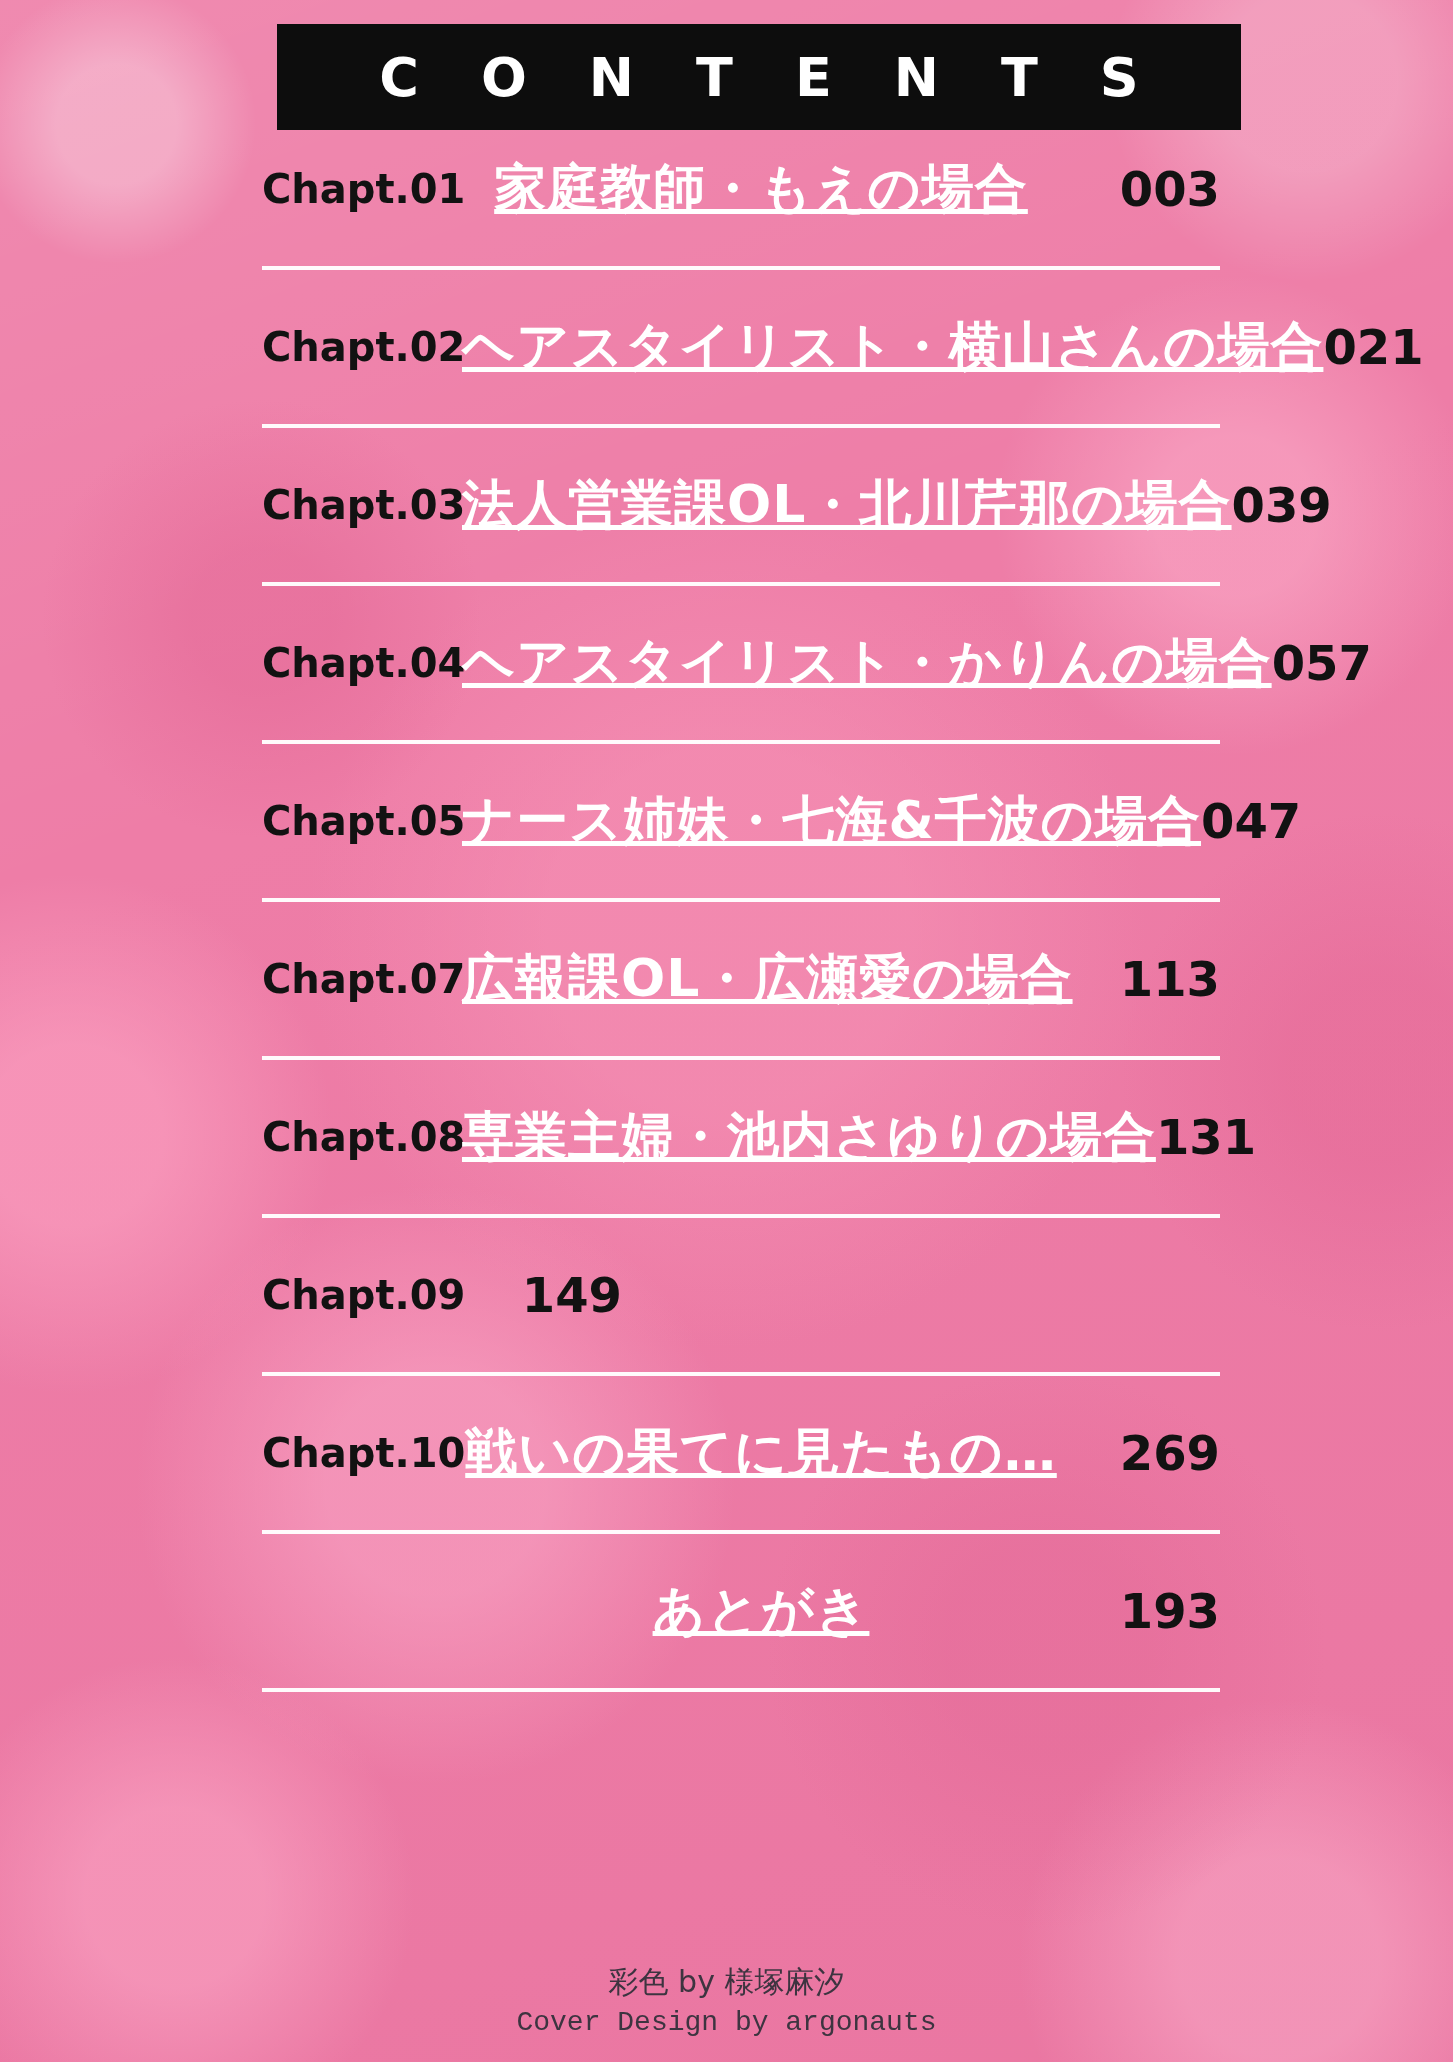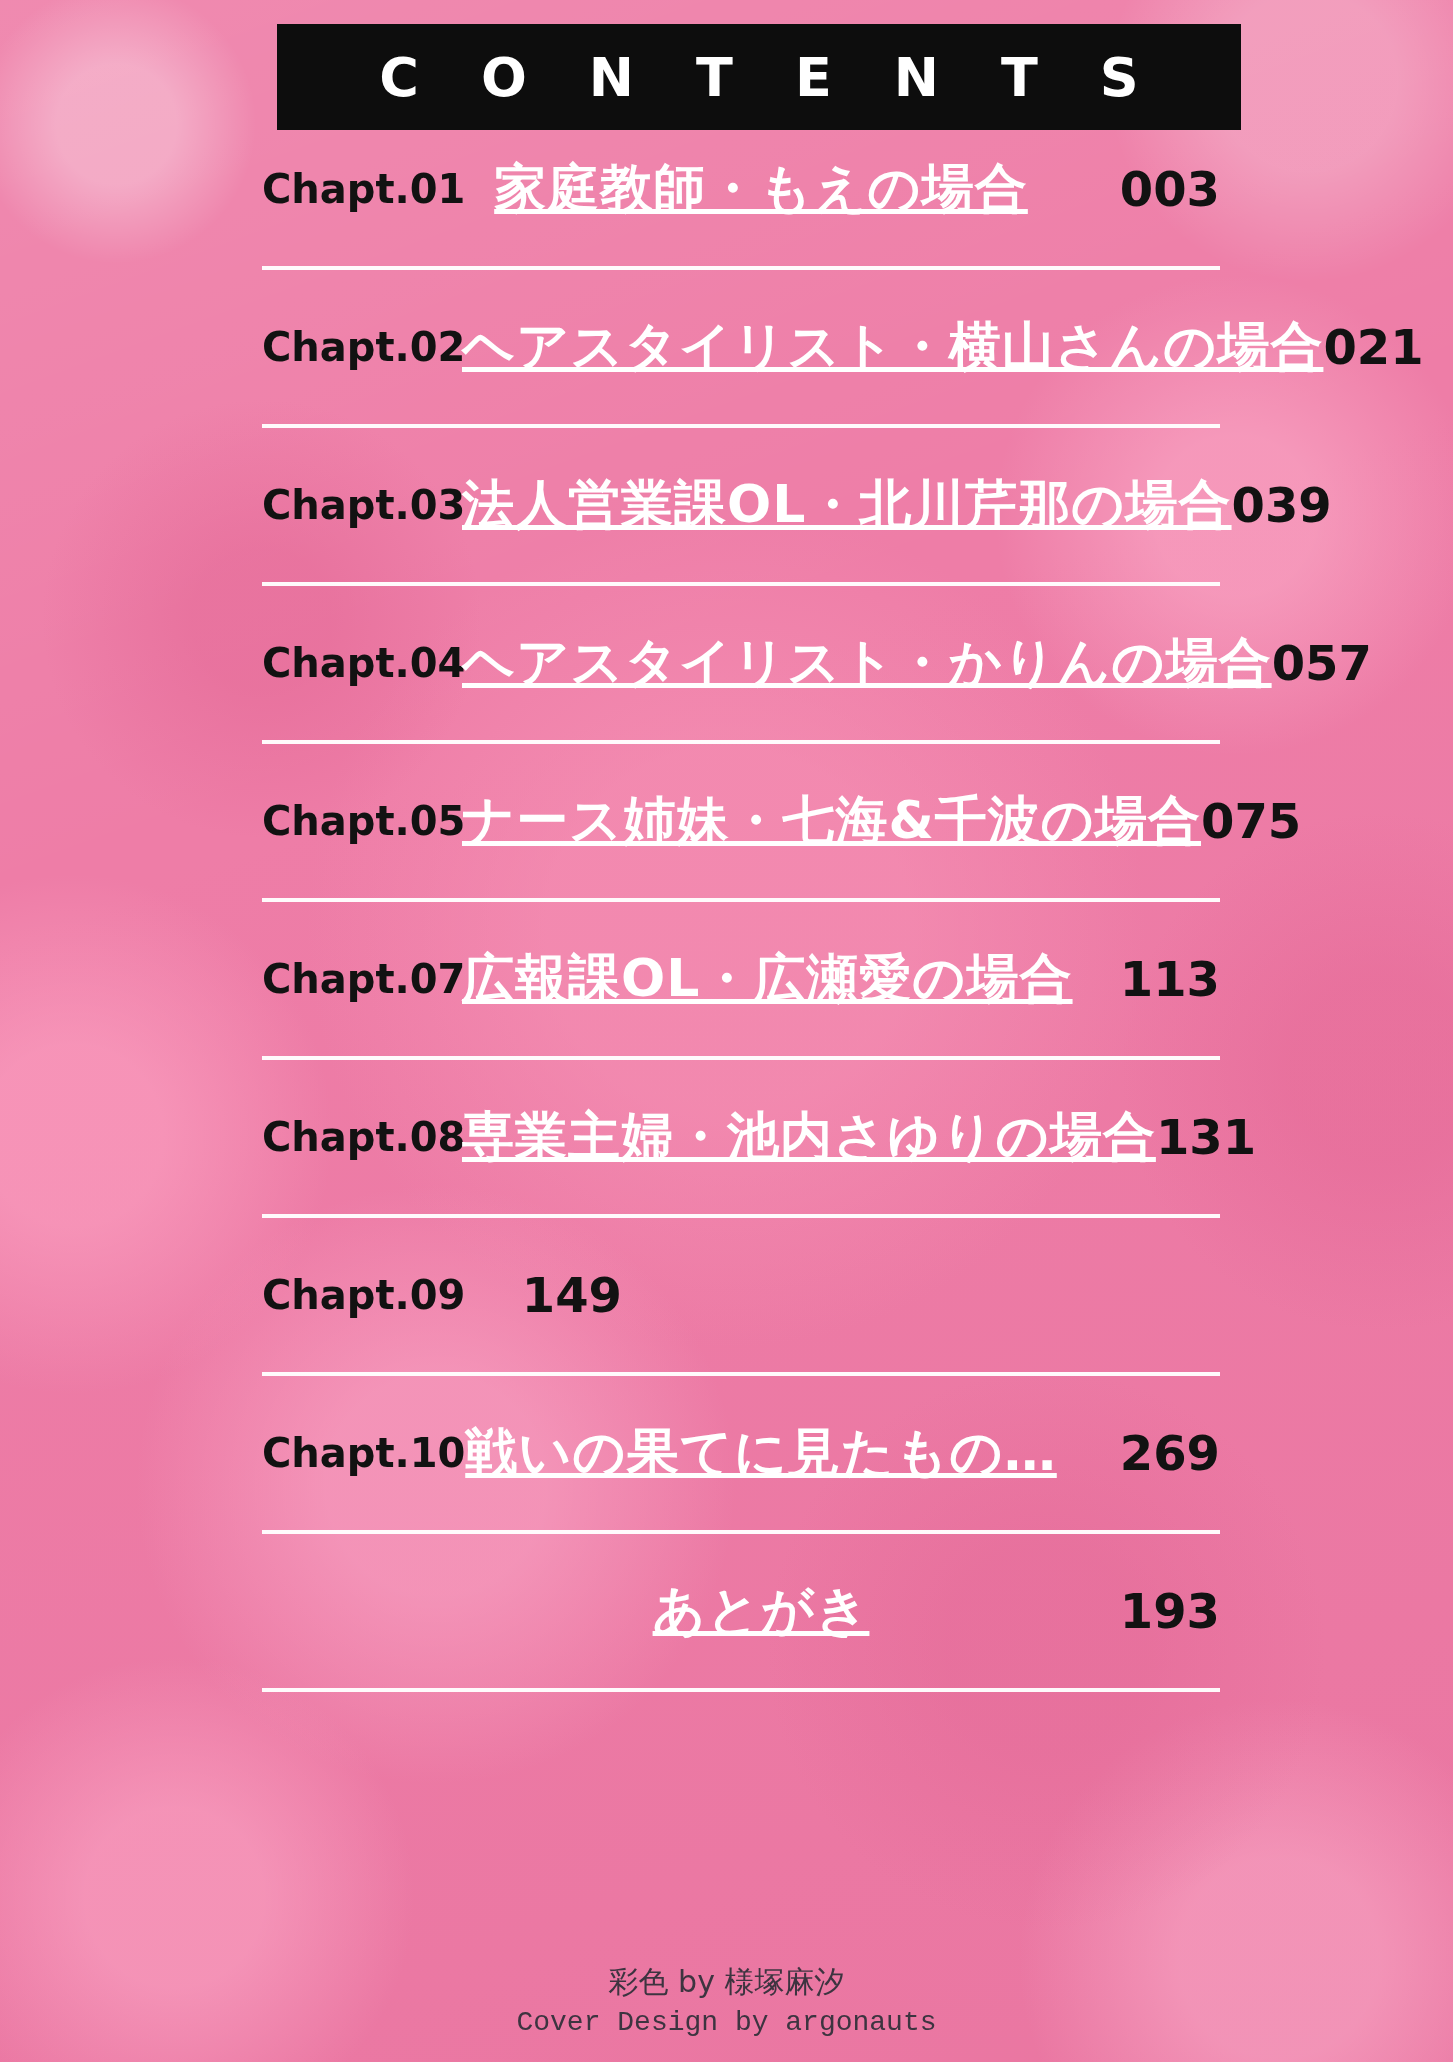--- a/index.html
+++ b/index.html
@@ -107,21 +107,21 @@
 
     <div class="toc-row">
       <span class="chapter">Chapt.04</span>
       <span class="title">ヘアスタイリスト・かりんの場合</span>
       <span class="pagenum">057</span>
     </div>
 
     <div class="toc-row">
       <span class="chapter">Chapt.05</span>
       <span class="title">ナース姉妹・七海&amp;千波の場合</span>
-      <span class="pagenum">075</span>
+      <span class="pagenum">047</span>
     </div>
 
 
     <div class="toc-row">
       <span class="chapter">Chapt.07</span>
       <span class="title">広報課OL・広瀬愛の場合</span>
       <span class="pagenum">113</span>
     </div>
 
     <div class="toc-row">

